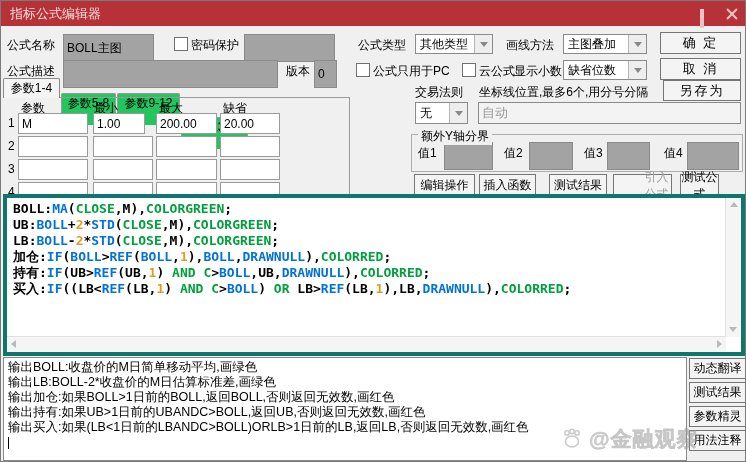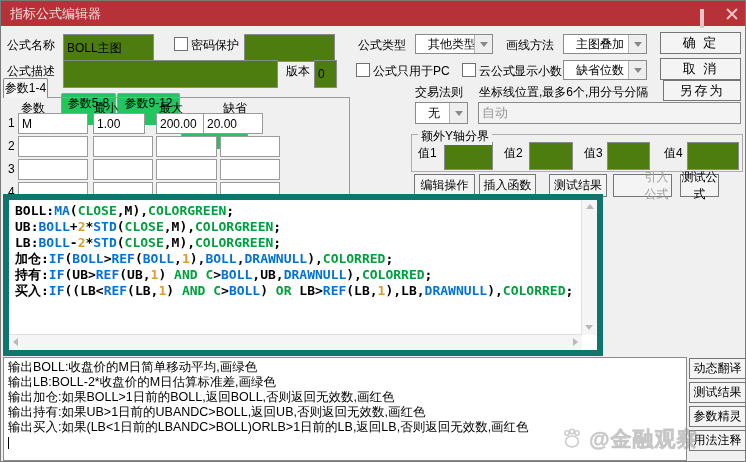--- a/index.html
+++ b/index.html
@@ -10,25 +10,25 @@
        color:#f2dcdd;font-size:13px;line-height:25px;padding-left:9px;box-sizing:border-box;}
   .winbtns{position:absolute;right:6px;top:5px;display:flex;gap:9px;}
   .winbtn{width:15px;height:15px;display:inline-block;cursor:pointer;}
   .max-glyph{width:11px;height:9px;border:2px solid #e9c3c5;margin-top:2px;}
   .close-glyph{position:relative;width:15px;height:15px;}
   .close-glyph:before,.close-glyph:after{content:"";position:absolute;left:7px;top:1px;
        width:2px;height:14px;background:#e9c3c5;}
   .close-glyph:before{transform:rotate(45deg);}
   .close-glyph:after{transform:rotate(-45deg);}
   .lbl{position:absolute;white-space:nowrap;}
-  .inp{position:absolute;background:#4d7c0f;border:1px solid #8a8a8a;height:28px;
+  .inp{position:absolute;background:#a3a3a3;border:1px solid #8a8a8a;height:28px;
        box-sizing:border-box;font:12px "Liberation Sans",sans-serif;padding:0 3px;color:#000;}
   .sel{position:absolute;background:#fff;border:1px solid #8a8a8a;height:20px;
        box-sizing:border-box;display:flex;align-items:center;cursor:default;}
-  .sel .txt{flex:1;padding:0 12px;white-space:nowrap;overflow:hidden;}
+  .sel .txt{flex:1;padding:0 4px;white-space:nowrap;overflow:hidden;}
   .sel .arrowbox{width:17px;align-self:stretch;background:#eeeeee;border-left:1px solid #b5b5b5;
        display:flex;align-items:center;justify-content:center;}
   .tri-down{width:0;height:0;border-left:4px solid transparent;border-right:4px solid transparent;
        border-top:5px solid #888;}
   .cb{position:absolute;width:12px;height:12px;background:#fff;border:1px solid #707070;}
   .btn{position:absolute;background:#f4f4f4;border:1px solid #767676;text-align:center;
        font:13px "Liberation Sans",sans-serif;cursor:pointer;box-sizing:border-box;
        display:flex;align-items:center;justify-content:center;letter-spacing:2px;}
   .btn.sm{font-size:12px;letter-spacing:0;}
   .btn.disabled{color:#9d9d9d;cursor:default;padding-left:28px;}
@@ -38,22 +38,22 @@
   .tab.active{height:20px;top:77px;background:#f4f4f4;z-index:2;border-color:#8a8a8a;}
   .parampanel{position:absolute;left:2px;top:96px;width:347px;height:97px;
        border-top:1px solid #9a9a9a;border-right:1px solid #9a9a9a;overflow:hidden;box-sizing:border-box;}
   .phead{position:absolute;top:2px;font-size:12px;}
   .prow-num{position:absolute;font-size:12px;}
   .pcell{position:absolute;background:#fff;border:1px solid #9a9a9a;height:21px;
        box-sizing:border-box;font:12px "Liberation Sans",sans-serif;padding:0 3px;}
   .groupbox{position:absolute;left:410px;top:133px;width:332px;height:38px;
        border:1px solid #adadad;box-sizing:border-box;}
   .grouplabel{position:absolute;left:417px;top:127px;background:#f0f0f0;padding:0 3px;z-index:1;}
-  .codearea{position:absolute;left:2px;top:193px;width:600px;height:162px;background:#fff;
-       border:6px solid #0f766e;box-sizing:border-box;overflow:hidden;}
+  .codearea{position:absolute;left:2px;top:193px;width:742px;height:162px;background:#fff;
+       border:4px solid #0f766e;box-sizing:border-box;overflow:hidden;}
   .codelines{position:absolute;left:6px;top:3px;right:18px;
        font:bold 13px "DejaVu Sans Mono",monospace;line-height:16px;white-space:pre;}
   .vscroll{position:absolute;right:0;top:0;bottom:15px;width:15px;background:#f5f5f5;
        border-left:1px solid #e0e0e0;}
   .hscroll{position:absolute;left:0;right:15px;bottom:0;height:15px;background:#f5f5f5;
        border-top:1px solid #e0e0e0;}
   .tri-up-s{width:0;height:0;border-left:4px solid transparent;border-right:4px solid transparent;
        border-bottom:5px solid #b9b9b9;margin:4px auto;}
   .tri-down-s{width:0;height:0;border-left:4px solid transparent;border-right:4px solid transparent;
        border-top:5px solid #b9b9b9;margin:4px auto;position:absolute;bottom:1px;left:3px;}
@@ -117,21 +117,21 @@
   <span class="lbl" style="left:513px;top:62px">显示小数</span>
   <div class="sel" style="left:562px;top:59px;width:84px">
     <span class="txt">缺省位数</span>
     <span class="arrowbox">
         <span class="tri-down"></span>
       </span>
   </div>
   <div class="btn" style="left:659px;top:57px;width:81px;height:22px">取 消</div>
 
   <div id="tabs">
-      <div class="tab active" style="left: 2px; width: 45px;">参数1-4</div>
+      <div class="tab active" style="left: 2px; width: 57px;">参数1-4</div>
       <div class="tab" style="left: 60px; width: 55px;">参数5-8</div>
       <div class="tab" style="left: 116px; width: 63px;">参数9-12</div>
       <div class="tab" style="left: 180px; width: 67px; margin-top: 24px;">参数13-16</div>
     </div>
 
   <span class="lbl" style="left:414px;top:83px">交易法则</span>
   <span class="lbl" style="left:478px;top:83px">坐标线位置,最多6个,用分号分隔</span>
   <div class="btn" style="left:662px;top:79px;width:78px;height:21px">另存为</div>
   <div class="sel" style="left:414px;top:101px;width:53px;height:22px">
     <span class="txt">无</span>
@@ -143,21 +143,21 @@
 
   <div class="parampanel" id="parampanel">
       <span class="phead" style="left: 18px;">参数</span>
       <span class="phead" style="left: 91px;">最小</span>
       <span class="phead" style="left: 156px;">最大</span>
       <span class="phead" style="left: 220px;">缺省</span>
       <span class="prow-num" style="left: 5px; top: 18px;">1</span>
       <input class="pcell" value="M" style="left: 15px; top: 15px; width: 70px;">
       <input class="pcell" value="1.00" style="left: 90px; top: 15px; width: 52px;">
       <input class="pcell" value="200.00" style="left: 153px; top: 15px; width: 61px;">
-      <input class="pcell" value="20.00" style="left: 200px; top: 15px; width: 60px;">
+      <input class="pcell" value="20.00" style="left: 217px; top: 15px; width: 60px;">
       <span class="prow-num" style="left: 5px; top: 41px;">2</span>
       <input class="pcell" style="left: 15px; top: 38px; width: 70px;">
       <input class="pcell" style="left: 90px; top: 38px; width: 60px;">
       <input class="pcell" style="left: 153px; top: 38px; width: 61px;">
       <input class="pcell" style="left: 217px; top: 38px; width: 60px;">
       <span class="prow-num" style="left: 5px; top: 64px;">3</span>
       <input class="pcell" style="left: 15px; top: 61px; width: 70px;">
       <input class="pcell" style="left: 90px; top: 61px; width: 60px;">
       <input class="pcell" style="left: 153px; top: 61px; width: 61px;">
       <input class="pcell" style="left: 217px; top: 61px; width: 60px;">

